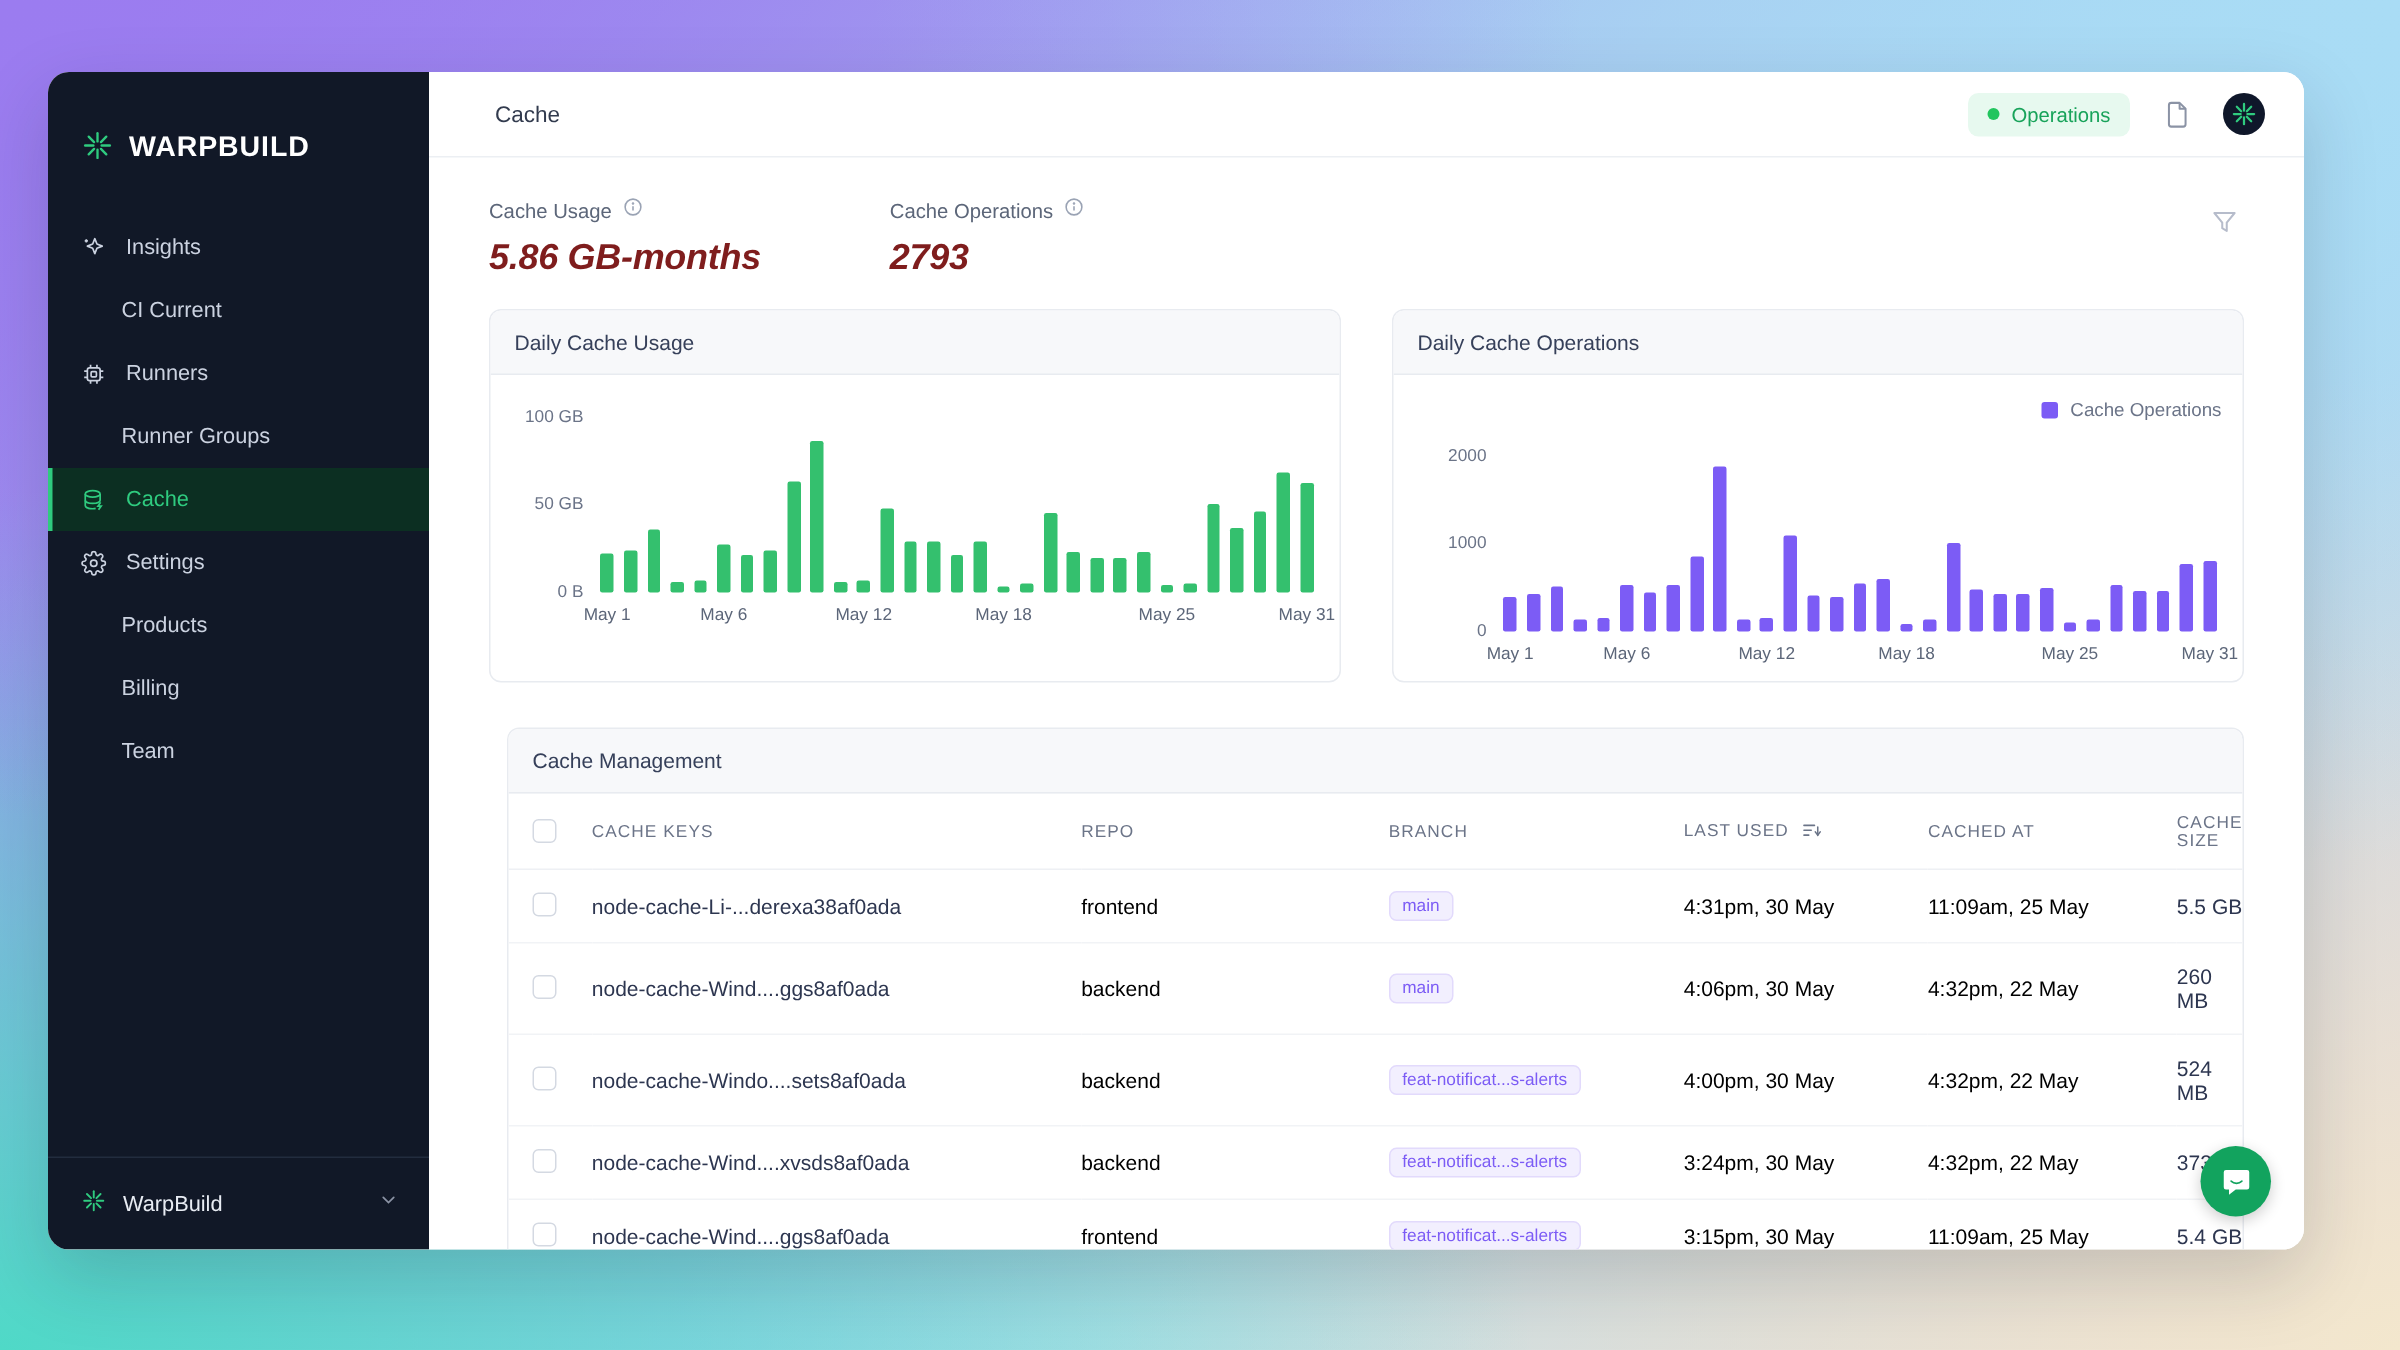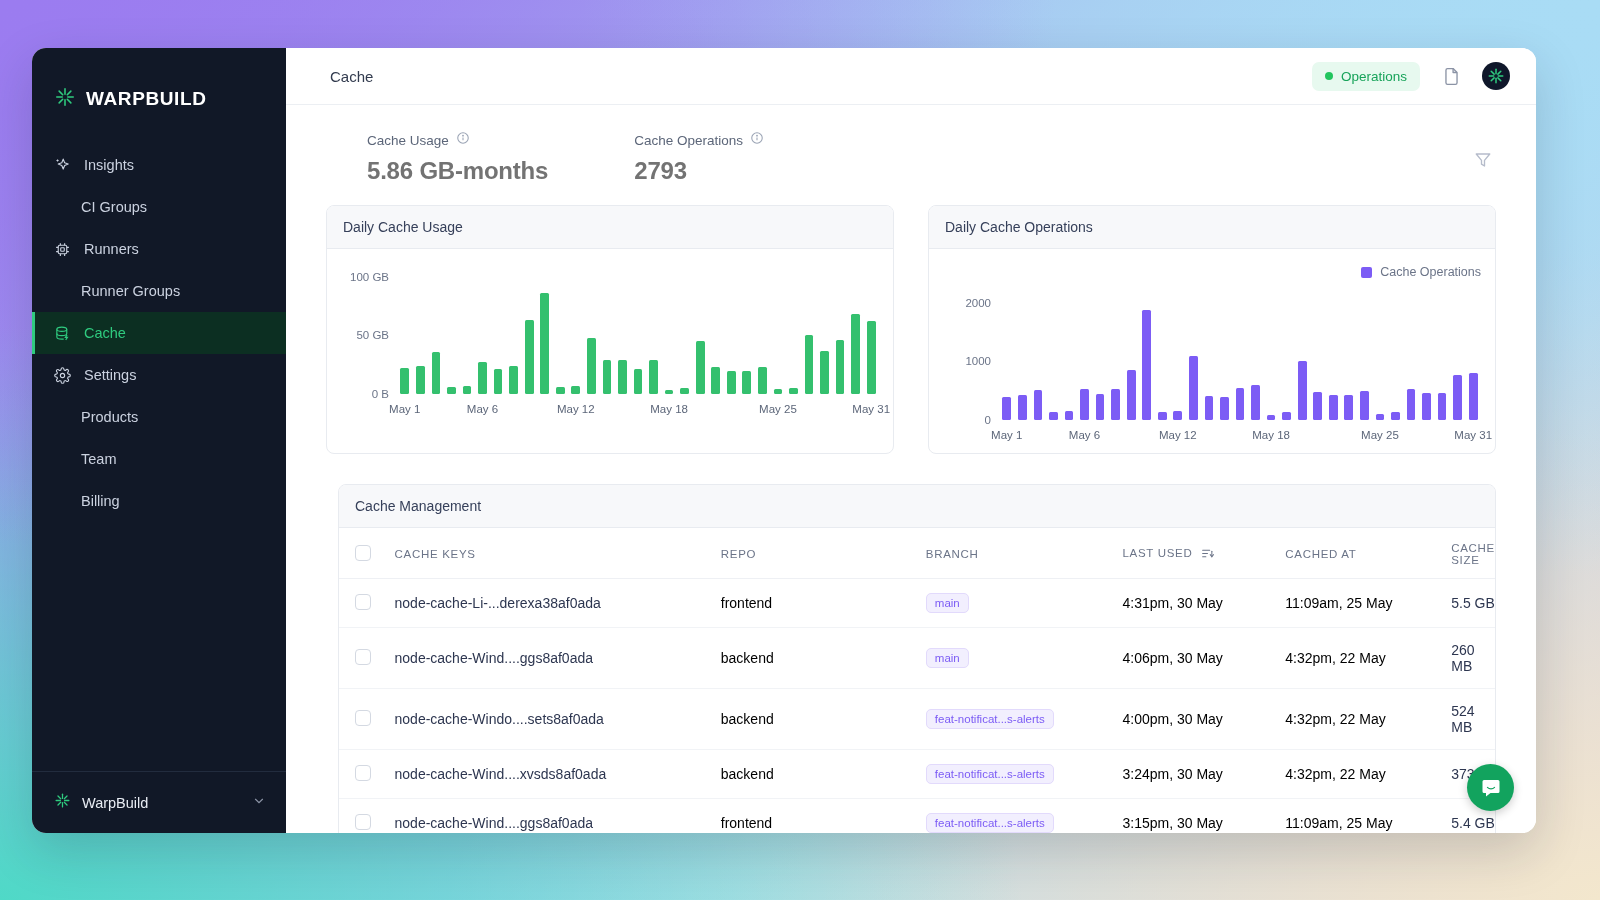--- a/index.html
+++ b/index.html
@@ -73,25 +73,25 @@
   .status-dot { width: 8px; height: 8px; border-radius: 50%; background: #22c55e; }
   .icon-btn { width: 26px; height: 26px; display: flex; align-items: center; justify-content: center; cursor: pointer; }
   .avatar {
     width: 28px; height: 28px; border-radius: 50%;
     background: #0f172a; display: flex; align-items: center; justify-content: center;
   }
 
   .content { flex: 1; padding: 0 40px; overflow: hidden; position: relative; }
 
   
-  .stats-row { display: flex; align-items: center; padding-top: 26px; margin-left: 41px; }
+  .stats-row { display: flex; align-items: flex-start; padding-top: 26px; }
   .stat { margin-right: 86px; }
   .stat-head { display: flex; align-items: center; gap: 7px; }
   .stat-label { font-size: 13.5px; color: #5c6679; }
-  .stat-value { font-size: 24px; color: #737373; font-weight: 700; margin-top: 8px; letter-spacing: -.2px; }
+  .stat-value { font-size: 24px; color: #7f1d1d; font-weight: 700; margin-top: 8px; letter-spacing: -.2px; font-style: italic; }
   .search-wrap { margin-left: auto; display: flex; align-items: center; gap: 20px; padding-top: 4px; }
   .searchbox {
     width: 232px; height: 36px;
     border: 1px solid #e3e7ee; border-radius: 7px;
     display: flex; align-items: center; gap: 9px; padding: 0 11px;
   }
   .searchbox input {
     border: 0; outline: 0; font-size: 13.5px; color: #586175; width: 100%;
     font-family: "Liberation Sans", sans-serif; background: transparent;
   }
@@ -188,21 +188,21 @@
       <div class="nav-item">
         <span class="nav-icon">
           <svg viewBox="0 0 24 24" fill="none" stroke="#cbd2e0" stroke-width="1.6" stroke-linejoin="round">
             <path d="M13 3l2 5 5 2-5 2-2 5-2-5-5-2 5-2z"></path>
               <path d="M5 3.5v3M3.5 5h3"></path>
           </svg>
         </span>
         <span>Insights</span>
       </div>
       <div class="nav-item sub">
-        <span>CI Groups</span>
+        <span>CI Current</span>
       </div>
       <div class="nav-item">
         <span class="nav-icon">
           <svg viewBox="0 0 24 24" fill="none" stroke="#cbd2e0" stroke-width="1.6">
             <rect x="6" y="6" width="12" height="12" rx="2"></rect>
               <rect x="9.5" y="9.5" width="5" height="5" rx="1"></rect>
             <path d="M9 3v3M15 3v3M9 18v3M15 18v3M3 9h3M3 15h3M18 9h3M18 15h3"></path>
           </svg>
         </span>
         <span>Runners</span>
@@ -227,24 +227,24 @@
             <circle cx="12" cy="12" r="3"></circle>
             <path d="M19.4 15a1.6 1.6 0 00.3 1.8l.1.1a2 2 0 11-2.8 2.8l-.1-.1a1.6 1.6 0 00-1.8-.3 1.6 1.6 0 00-1 1.5V21a2 2 0 11-4 0v-.1A1.6 1.6 0 009 19.4a1.6 1.6 0 00-1.8.3l-.1.1a2 2 0 11-2.8-2.8l.1-.1a1.6 1.6 0 00.3-1.8 1.6 1.6 0 00-1.5-1H3a2 2 0 110-4h.1A1.6 1.6 0 004.6 9a1.6 1.6 0 00-.3-1.8l-.1-.1a2 2 0 112.8-2.8l.1.1a1.6 1.6 0 001.8.3H9a1.6 1.6 0 001-1.5V3a2 2 0 114 0v.1a1.6 1.6 0 001 1.5 1.6 1.6 0 001.8-.3l.1-.1a2 2 0 112.8 2.8l-.1.1a1.6 1.6 0 00-.3 1.8V9a1.6 1.6 0 001.5 1H21a2 2 0 110 4h-.1a1.6 1.6 0 00-1.5 1z"></path>
           </svg>
         </span>
         <span>Settings</span>
       </div>
       <div class="nav-item sub">
         <span>Products</span>
       </div>
       <div class="nav-item sub">
+        <span>Billing</span>
+      </div>
+      <div class="nav-item sub">
         <span>Team</span>
-      </div>
-      <div class="nav-item sub">
-        <span>Billing</span>
       </div>
     </nav>
 
     <div class="sidebar-footer">
       <span>
         <svg width="17" height="17" viewBox="0 0 24 24" fill="none" stroke="#2fcb7f" stroke-width="1.8" stroke-linecap="round">
           <line x1="12" y1="3" x2="12" y2="9"></line>
             <line x1="12" y1="15" x2="12" y2="21"></line>
           <line x1="3" y1="12" x2="9" y2="12"></line>
             <line x1="15" y1="12" x2="21" y2="12"></line>

